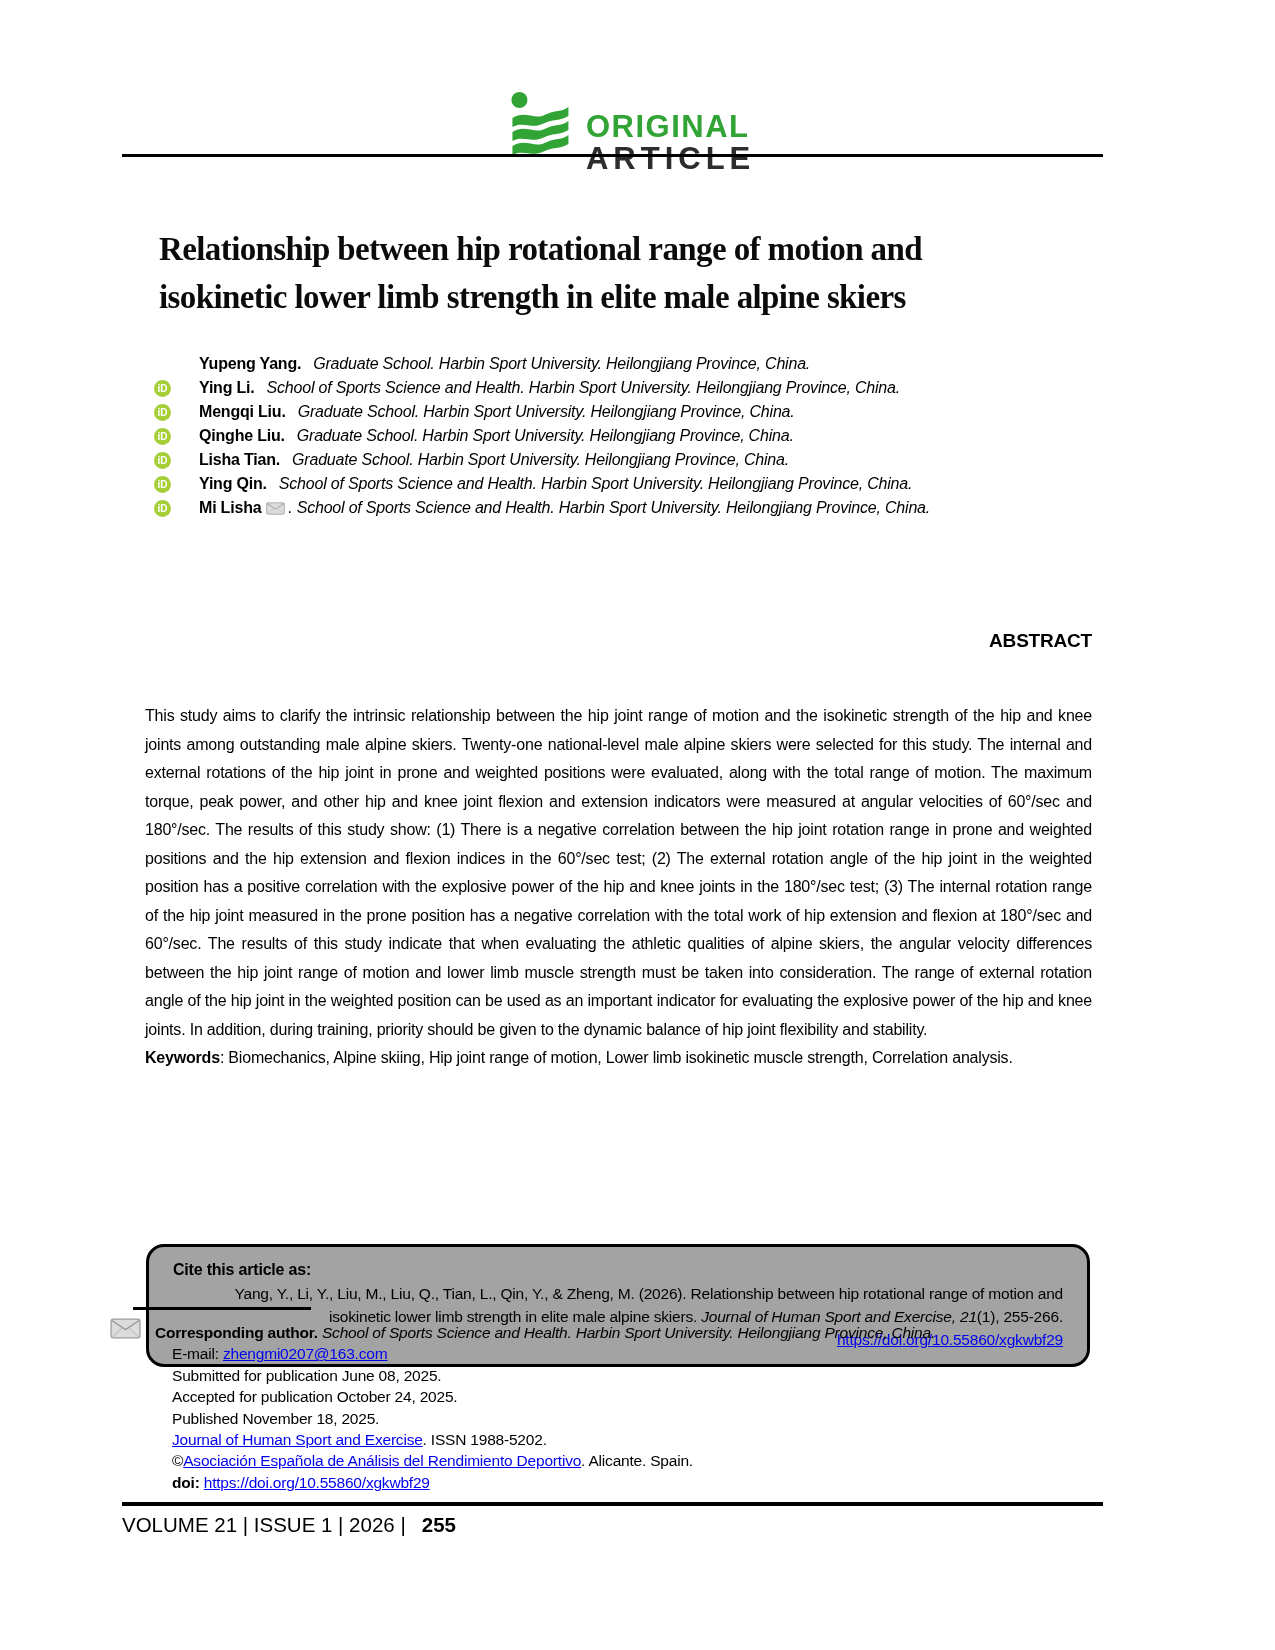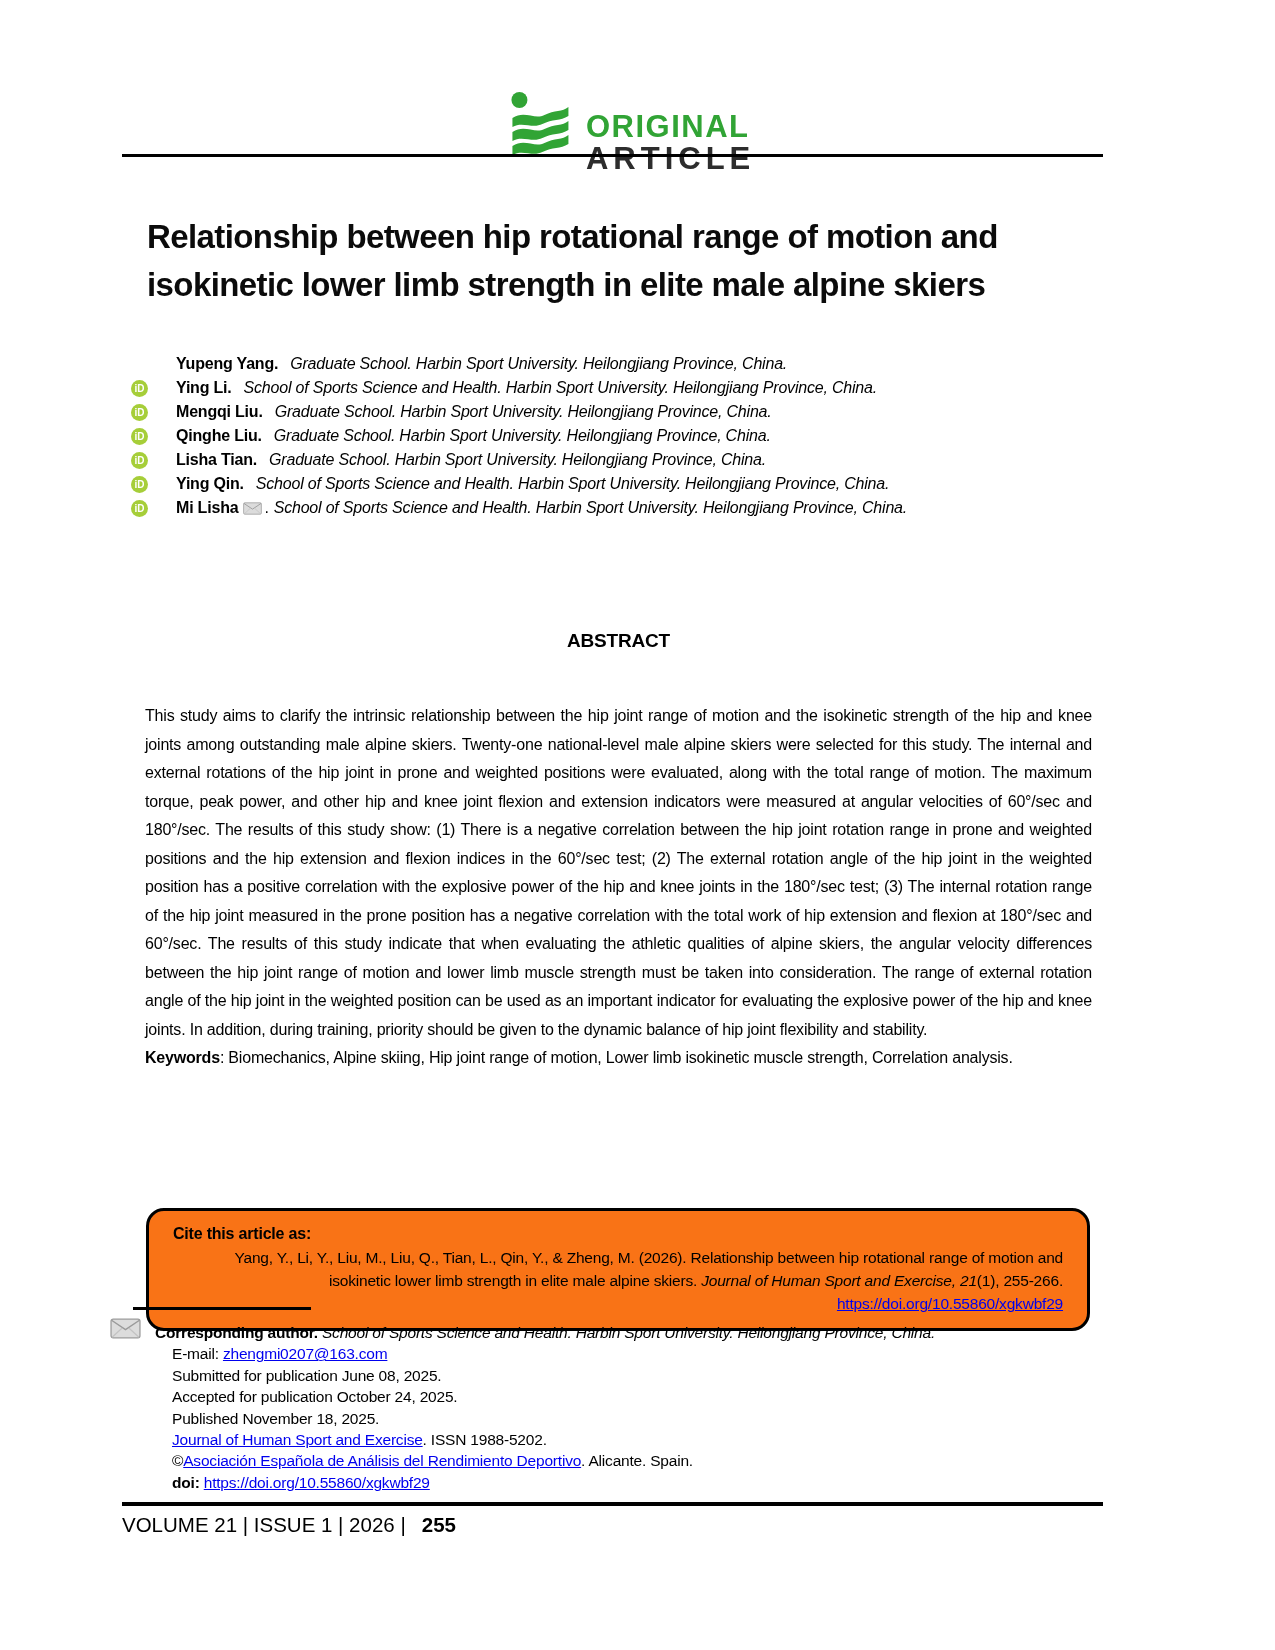--- a/index.html
+++ b/index.html
@@ -18,36 +18,36 @@
   .logo{position:absolute;top:74px;left:50%;transform:translateX(-52%);display:flex;align-items:center;gap:16px;}
   .logo-icon{width:60px;height:66px;}
   .logo-text{line-height:1.02;margin-top:37px;}
   .logo-original{font-size:31px;font-weight:bold;color:var(--green);letter-spacing:1.5px;}
   .logo-article{font-size:31px;font-weight:bold;color:var(--dark);letter-spacing:5px;}
   .rule-top{position:absolute;top:154px;left:122px;width:981px;height:3px;background:#000;}
   
   .title{position:absolute;top:211px;left:145px;width:965px;font-size:33px;font-weight:bold;
          letter-spacing:-0.6px;line-height:48px;color:#0b0b0b;white-space:nowrap;}
   
-  .authors{position:absolute;top:352px;left:131px;width:1010px;font-size:16px;}
+  .authors{position:absolute;top:352px;left:154px;width:1010px;font-size:16px;}
   .author-row{display:flex;align-items:center;height:24px;white-space:nowrap;}
   .orcid-slot{width:45px;display:inline-flex;align-items:center;}
   .orcid-badge{display:inline-block;width:17px;height:17px;border-radius:50%;background:var(--orcid);
                color:#fff;font-weight:bold;font-size:10px;line-height:17px;text-align:center;letter-spacing:0;}
   .a-name{font-weight:bold;}
   .a-env{display:inline-flex;align-items:center;margin-left:5px;}
   .a-post{margin-left:2px;}
   .a-aff{font-style:italic;margin-left:5px;text-align:right;}
   
-  .abstract-heading{position:absolute;top:630px;left:145px;width:947px;text-align:center;font-weight:bold;font-size:19px;}
+  .abstract-heading{position:absolute;top:630px;left:145px;width:947px;text-align:right;font-weight:bold;font-size:19px;}
   .abstract{position:absolute;top:702px;left:145px;width:947px;font-size:16px;line-height:28.5px;text-align:justify;}
   .abstract p{margin:0;}
   
-  .cite-box{position:absolute;top:1208px;left:146px;width:944px;box-sizing:border-box;
-            border:3px solid #000;border-radius:18px;padding:11px 24px 13px;background:#f97316;}
+  .cite-box{position:absolute;top:1244px;left:146px;width:944px;box-sizing:border-box;
+            border:3px solid #000;border-radius:18px;padding:11px 24px 13px;background:#a3a3a3;}
   .cite-label{font-weight:bold;font-size:16px;line-height:24px;}
   .cite-text{font-size:15.5px;line-height:23px;padding-left:20px;text-indent:-20px;text-align:right;}
   .link{color:var(--link);text-decoration:underline;cursor:pointer;}
   
   .footnote-rule{position:absolute;top:1307px;left:133px;width:178px;height:3px;background:#000;}
   .corr-envelope{position:absolute;top:1318px;left:110px;}
   .footer-block{position:absolute;top:1322px;left:155px;width:960px;font-size:15.5px;line-height:21.4px;}
   .f-label{font-weight:bold;}
   .f-aff{font-style:italic;}
   .f-sub{padding-left:17px;}
@@ -67,21 +67,21 @@
       <path fill="var(--green)" d="M2 41 C14 33 24 43 34 38 C44 33 52 35 58 30 L58 39 C50 44 42 42 32 47 C22 52 12 44 2 50 Z"></path>
       <path fill="var(--green)" d="M2 55 C14 47 24 57 34 52 C44 47 52 49 58 44 L58 53 C50 58 42 56 32 61 C22 66 12 58 2 64 Z"></path>
     </svg>
     <div class="logo-text">
       <div class="logo-original">ORIGINAL</div>
       <div class="logo-article">ARTICLE</div>
     </div>
   </div>
   <div class="rule-top"></div>
 
-  <h1 class="title" style="margin:2px;font-weight:bold;">
+  <h1 class="title" style="margin:14px;font-weight:bold;font-family:Liberation Serif, serif;">
     <div>Relationship between hip rotational range of motion and</div>
     <div>isokinetic lower limb strength in elite male alpine skiers</div>
   </h1>
 
   <div class="authors">
     <div class="author-row">
       <span class="orcid-slot"></span>
         <span class="a-name">Yupeng Yang.</span>
         <span class="a-env"></span>
         <span class="a-post"></span>

